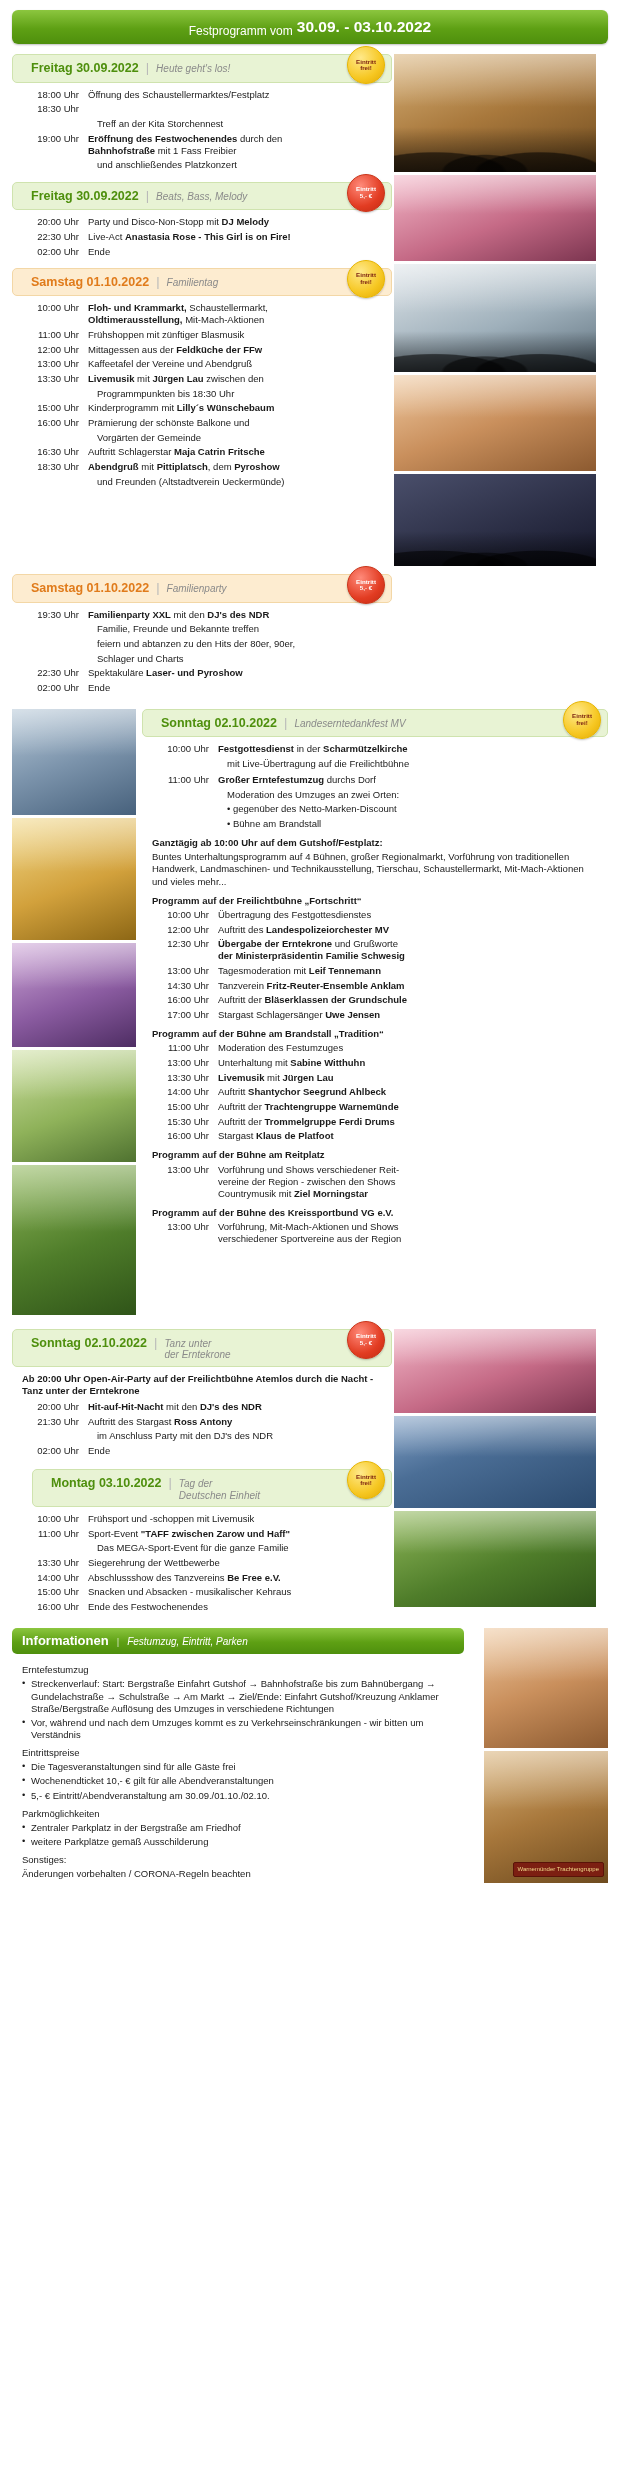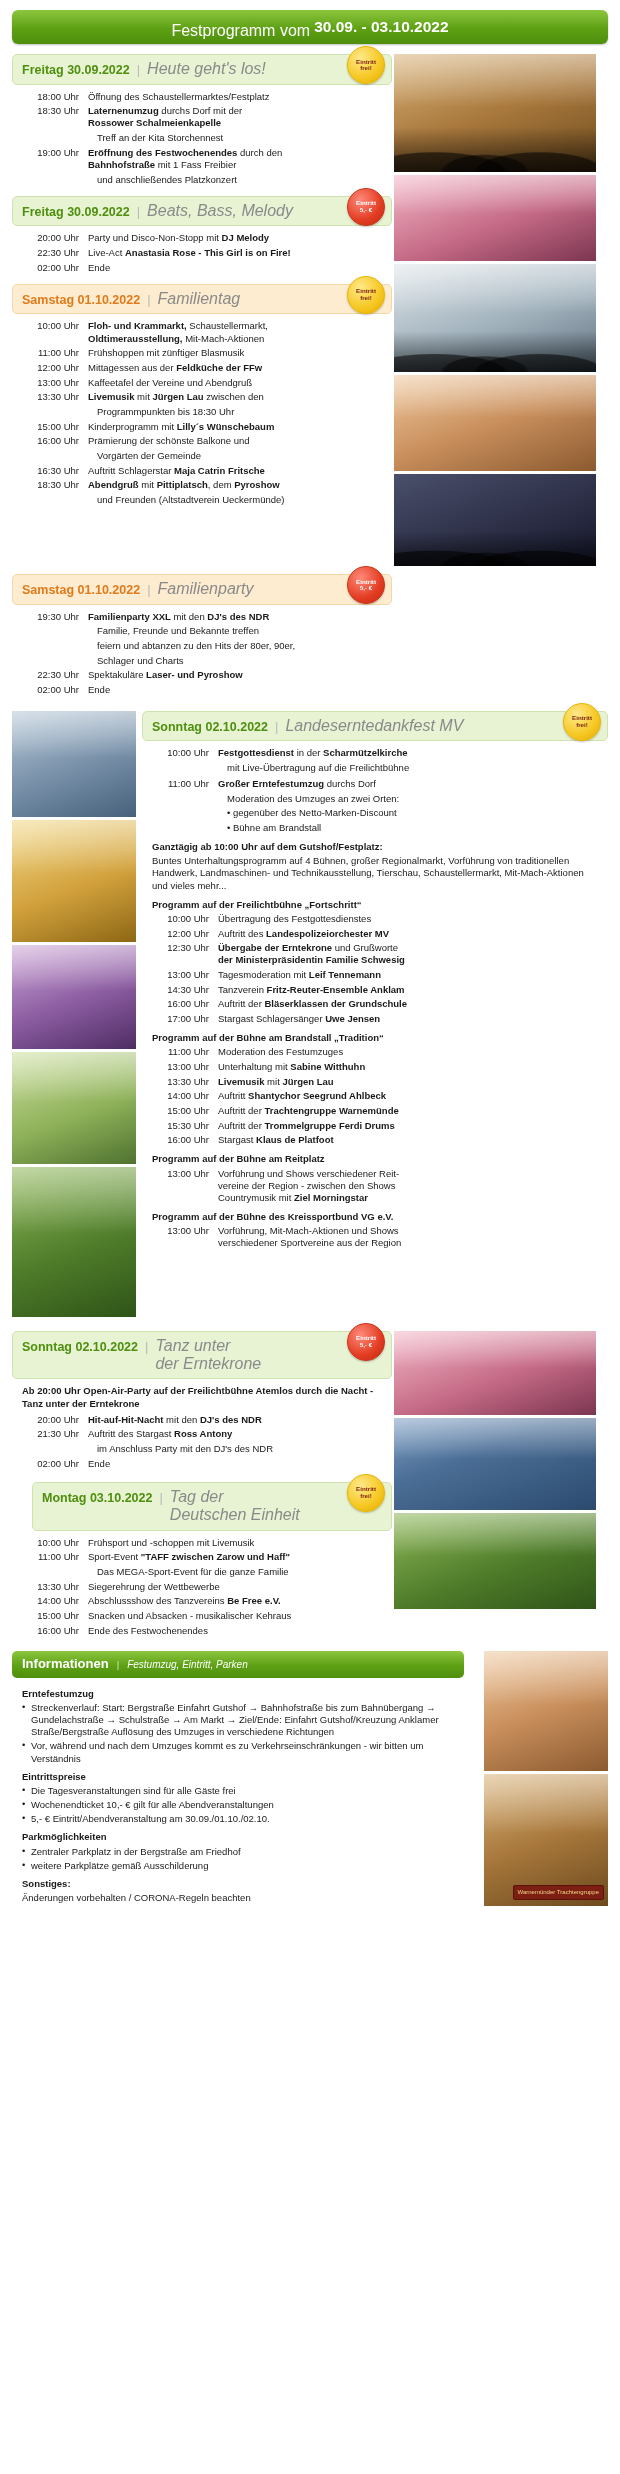--- a/index.html
+++ b/index.html
@@ -17,41 +17,41 @@
   
   .banner {
     margin: 10px 12px 0 12px;
     height: 34px;
     border-radius: 6px;
     background: linear-gradient(180deg,#8cc63f 0%, #5ea014 55%, #4e8f0d 100%);
     display:flex; align-items:center; justify-content:center;
     color:#fff;
     box-shadow: 0 1px 2px rgba(0,0,0,.25);
   }
-  .banner .t1 { font-size:16px;margin-top:9px; }
+  .banner .t1 { font-size:12px;margin-top:9px; }
   .banner .t2 { font-size:15.5px; font-weight:bold; margin-left:4px; }
 
   
   .row { display:flex; }
 
   
   .daybar {
     position:relative;
     border-radius:5px;
-    padding:5px 8px 5px 9px;
+    padding:5px 8px 5px 18px;
     display:flex; align-items:baseline; gap:7px;
     margin: 0 0 6px 0;
   }
   .daybar.green { background:#e8f3d4; border:1px solid #cfe3ae; }
   .daybar.orange { background:#fdecd0; border:1px solid #f3d7a6; }
   .daybar .d-date { font-size:12.5px; font-weight:bold; }
   .daybar.green .d-date { color:#4e8f0d; }
   .daybar.orange .d-date { color:#e07b1b; }
   .daybar .d-sep { color:#b9b9b9; font-size:13px; }
-  .daybar .d-sub { font-size:16px; font-style:italic; color:#8a8a8a; line-height:1.15; }
+  .daybar .d-sub { font-size:10px; font-style:italic; color:#8a8a8a; line-height:1.15; }
 
   
   .badge {
     position:absolute; right:6px; top:-9px;
     width:38px; height:38px; border-radius:50%;
     background: radial-gradient(circle at 35% 30%, #ffe98a, #f6c722 60%, #e2a800 100%);
     color:#7a1f0f; font-weight:bold; font-size:6.2px;
     display:flex; flex-direction:column; align-items:center; justify-content:center;
     text-align:center; line-height:1.05;
     box-shadow: 0 1px 2px rgba(0,0,0,.25);
@@ -100,21 +100,21 @@
   
   .infobar {
     background: linear-gradient(180deg,#8cc63f 0%, #5ea014 55%, #4e8f0d 100%);
     color:#fff; border-radius:5px; padding:5px 10px;
     display:flex; align-items:baseline; gap:8px;
   }
   .infobar .i-title { font-size:13px; font-weight:bold; }
   .infobar .i-sep { opacity:.7; }
   .infobar .i-sub { font-size:10px; font-style:italic; }
   .info-body { padding: 6px 8px 0 10px; }
-  .info-h { font-weight:bold; margin:6px 0 2px 0; }
+  .info-h { font-weight:normal; margin:6px 0 2px 0; }
   .info-h.first { margin-top:4px; }
   ul.dash { list-style:none; margin:0; padding:0; }
   ul.dash li { position:relative; padding-left:9px; margin-bottom:2px; }
   ul.dash li:before { content:"•"; position:absolute; left:0; top:-1px; }
 
   .rail-plate {
     position:absolute; right:4px; bottom:6px;
     background:#7c1f12; color:#f2d98a; font-size:6px; text-align:center;
     padding:3px 4px; border-radius:2px; line-height:1.15;
     border:1px solid #5a1309;
@@ -142,21 +142,20 @@
           <span class="b1">frei!</span>
         </span>
       </div>
       <div class="prog">
         <div class="pline">
           <div class="ptime">18:00 Uhr</div>
           <div class="ptext">Öffnung des Schaustellermarktes/Festplatz</div>
         </div>
         <div class="pline">
           <div class="ptime">18:30 Uhr</div>
-          <div class="ptext"><span class="b">Laternenumzug</span> durchs Dorf mit der<br><span class="b">Rossower Schalmeienkapelle</span></div>
         </div>
         <div class="cont">Treff an der Kita Storchennest</div>
         <div class="pline">
           <div class="ptime">19:00 Uhr</div>
           <div class="ptext"><span class="b">Eröffnung des Festwochenendes</span> durch den<br><span class="b">Bahnhofstraße</span> mit 1 Fass Freibier</div>
         </div>
         <div class="cont">und anschließendes Platzkonzert</div>
       </div>
 
       <div class="daybar green" style="margin-top:10px;">

